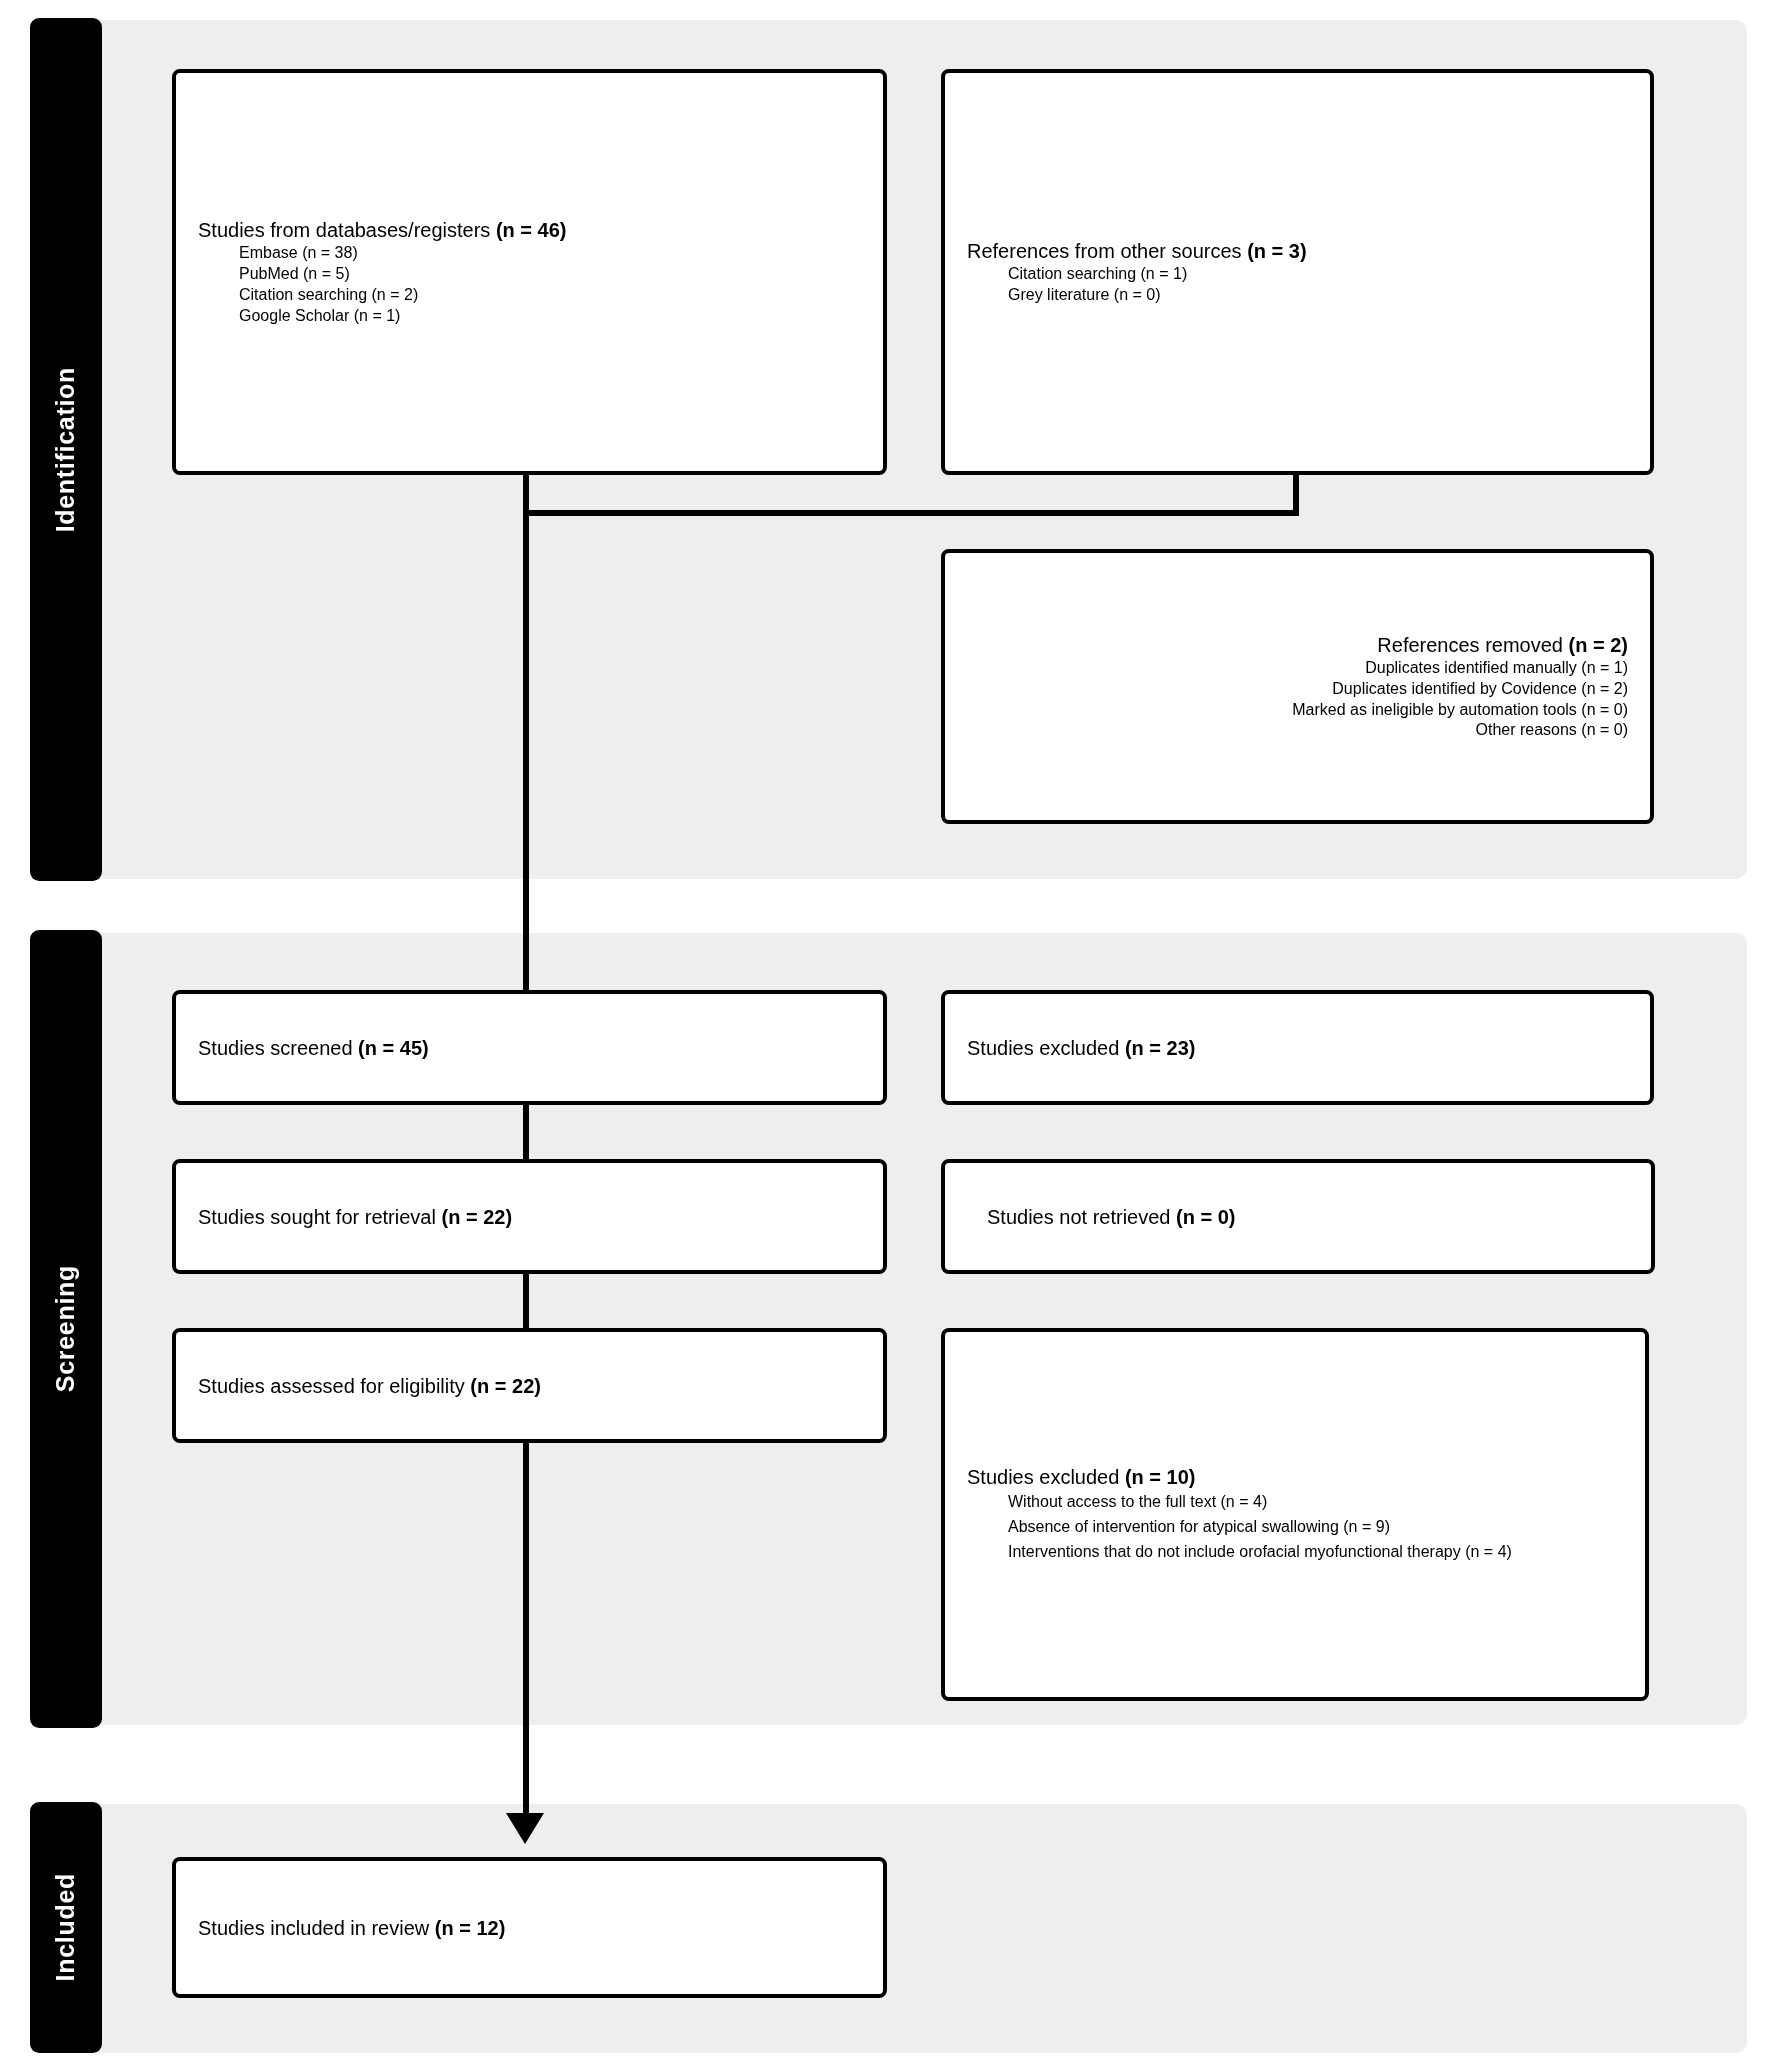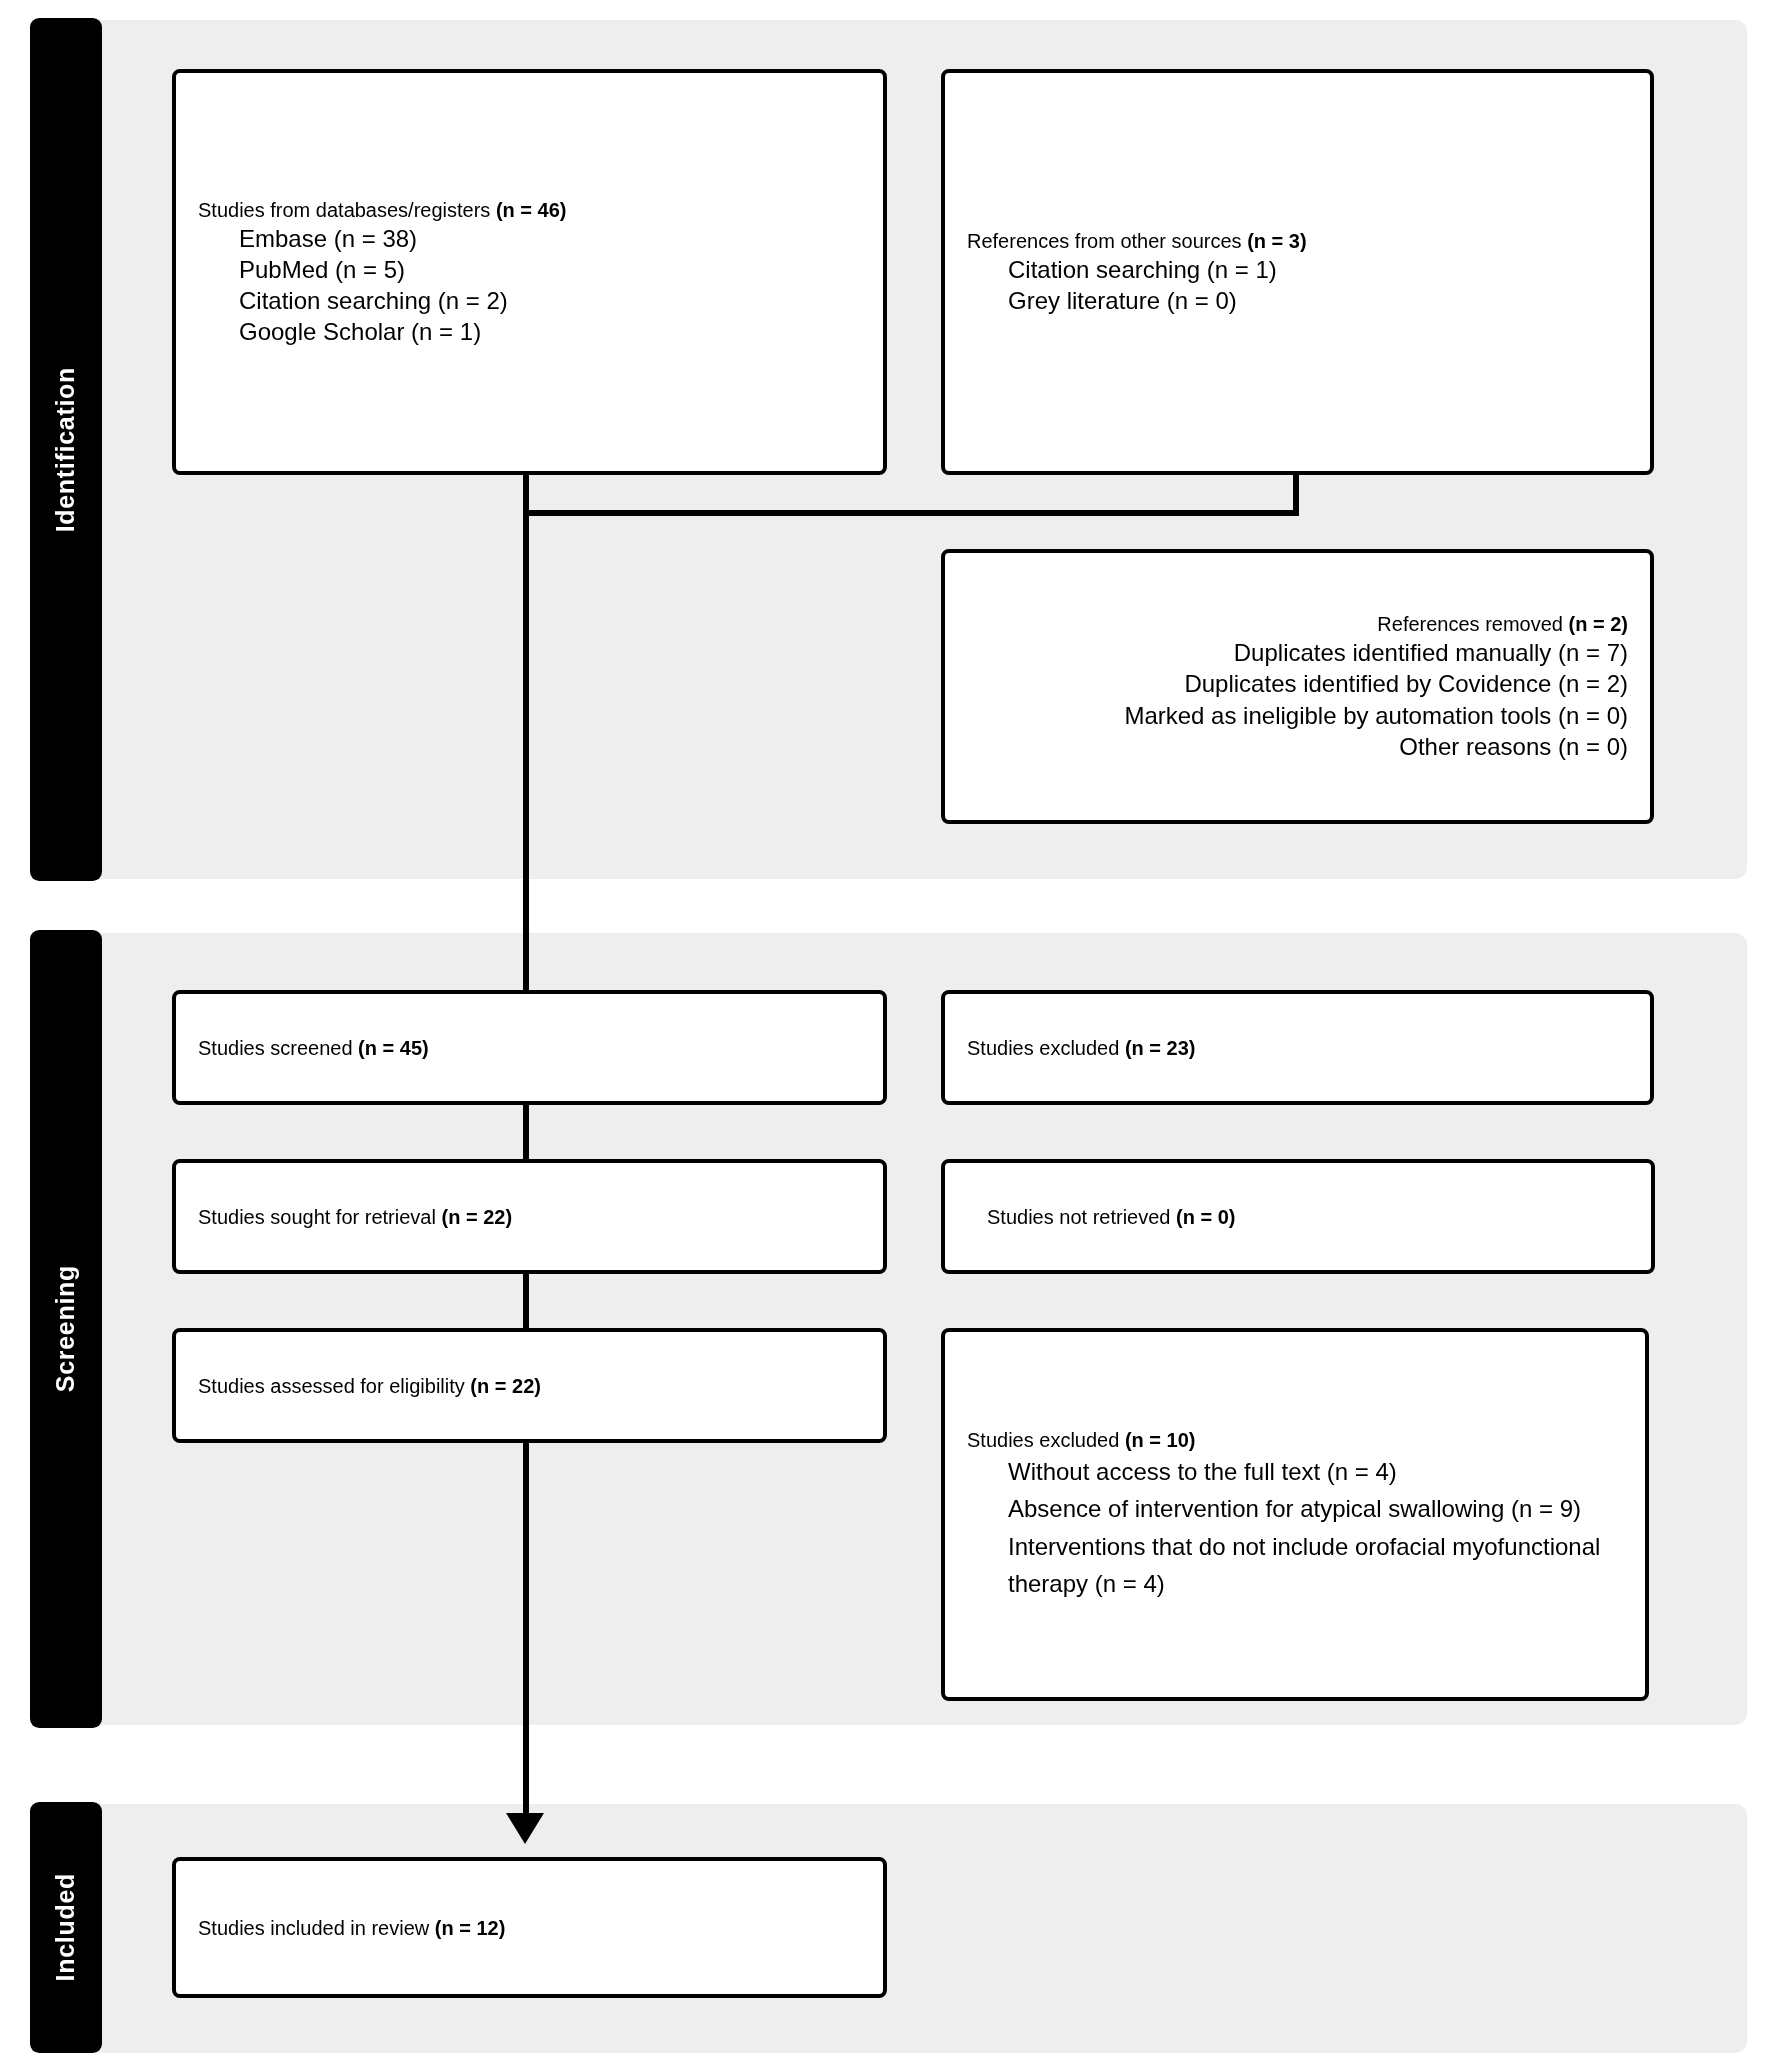--- a/index.html
+++ b/index.html
@@ -62,21 +62,21 @@
     justify-content: center;
     padding: 0 22px;
   }
   .fbox .headline {
     font-size: 20px;
     color: #000000;
     line-height: 1.30;
   }
   .fbox .headline b { font-weight: bold; }
   .fbox .sub {
-    font-size: 24px;
+    font-size: 16px;
     color: #000000;
     line-height: 1.30;
     margin-left: 41px;
   }
   .fbox .sub.loose { line-height: 1.55; }
 
   
   #box-databases   { left: 172px;  top: 69px;  width: 715px; height: 406px; }
   #box-other-src   { left: 941px; top: 69px;  width: 713px; height: 406px; }
   #box-removed     { left: 941px; top: 549px;  width: 713px; height: 275px; text-align: right; }
@@ -153,21 +153,21 @@
   </div>
 
   <div class="fbox" id="box-other-src">
     <div class="headline"><span>References from other sources </span><b>(n = 3)</b></div>
     <div class="sub">Citation searching (n = 1)</div>
     <div class="sub">Grey literature (n = 0)</div>
   </div>
 
   <div class="fbox" id="box-removed">
     <div class="headline"><span>References removed </span><b>(n = 2)</b></div>
-    <div class="sub">Duplicates identified manually (n = 7)</div>
+    <div class="sub">Duplicates identified manually (n = 1)</div>
     <div class="sub">Duplicates identified by Covidence (n = 2)</div>
     <div class="sub">Marked as ineligible by automation tools (n = 0)</div>
     <div class="sub">Other reasons (n = 0)</div>
   </div>
 
   <div class="fbox" id="box-screened">
     <div class="headline"><span>Studies screened </span><b>(n = 45)</b></div>
   </div>
 
   <div class="fbox" id="box-excluded-1">

